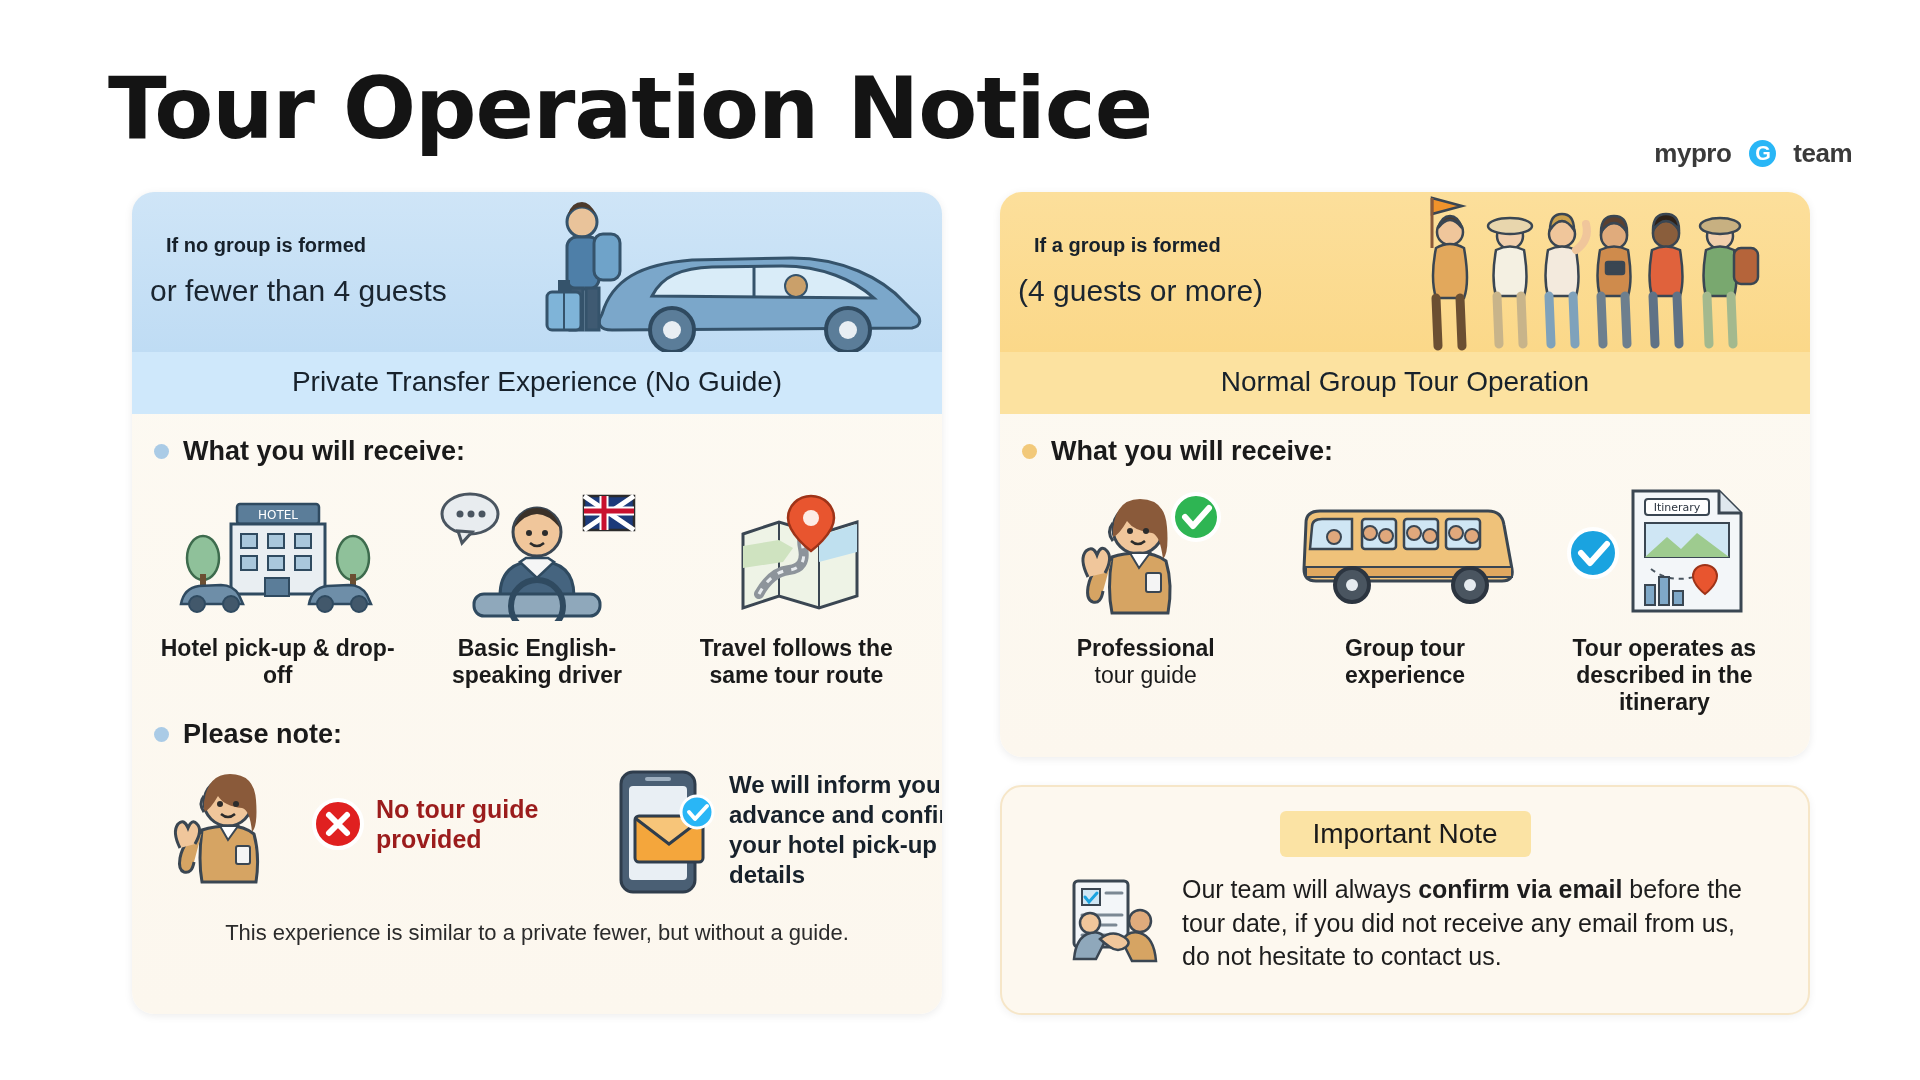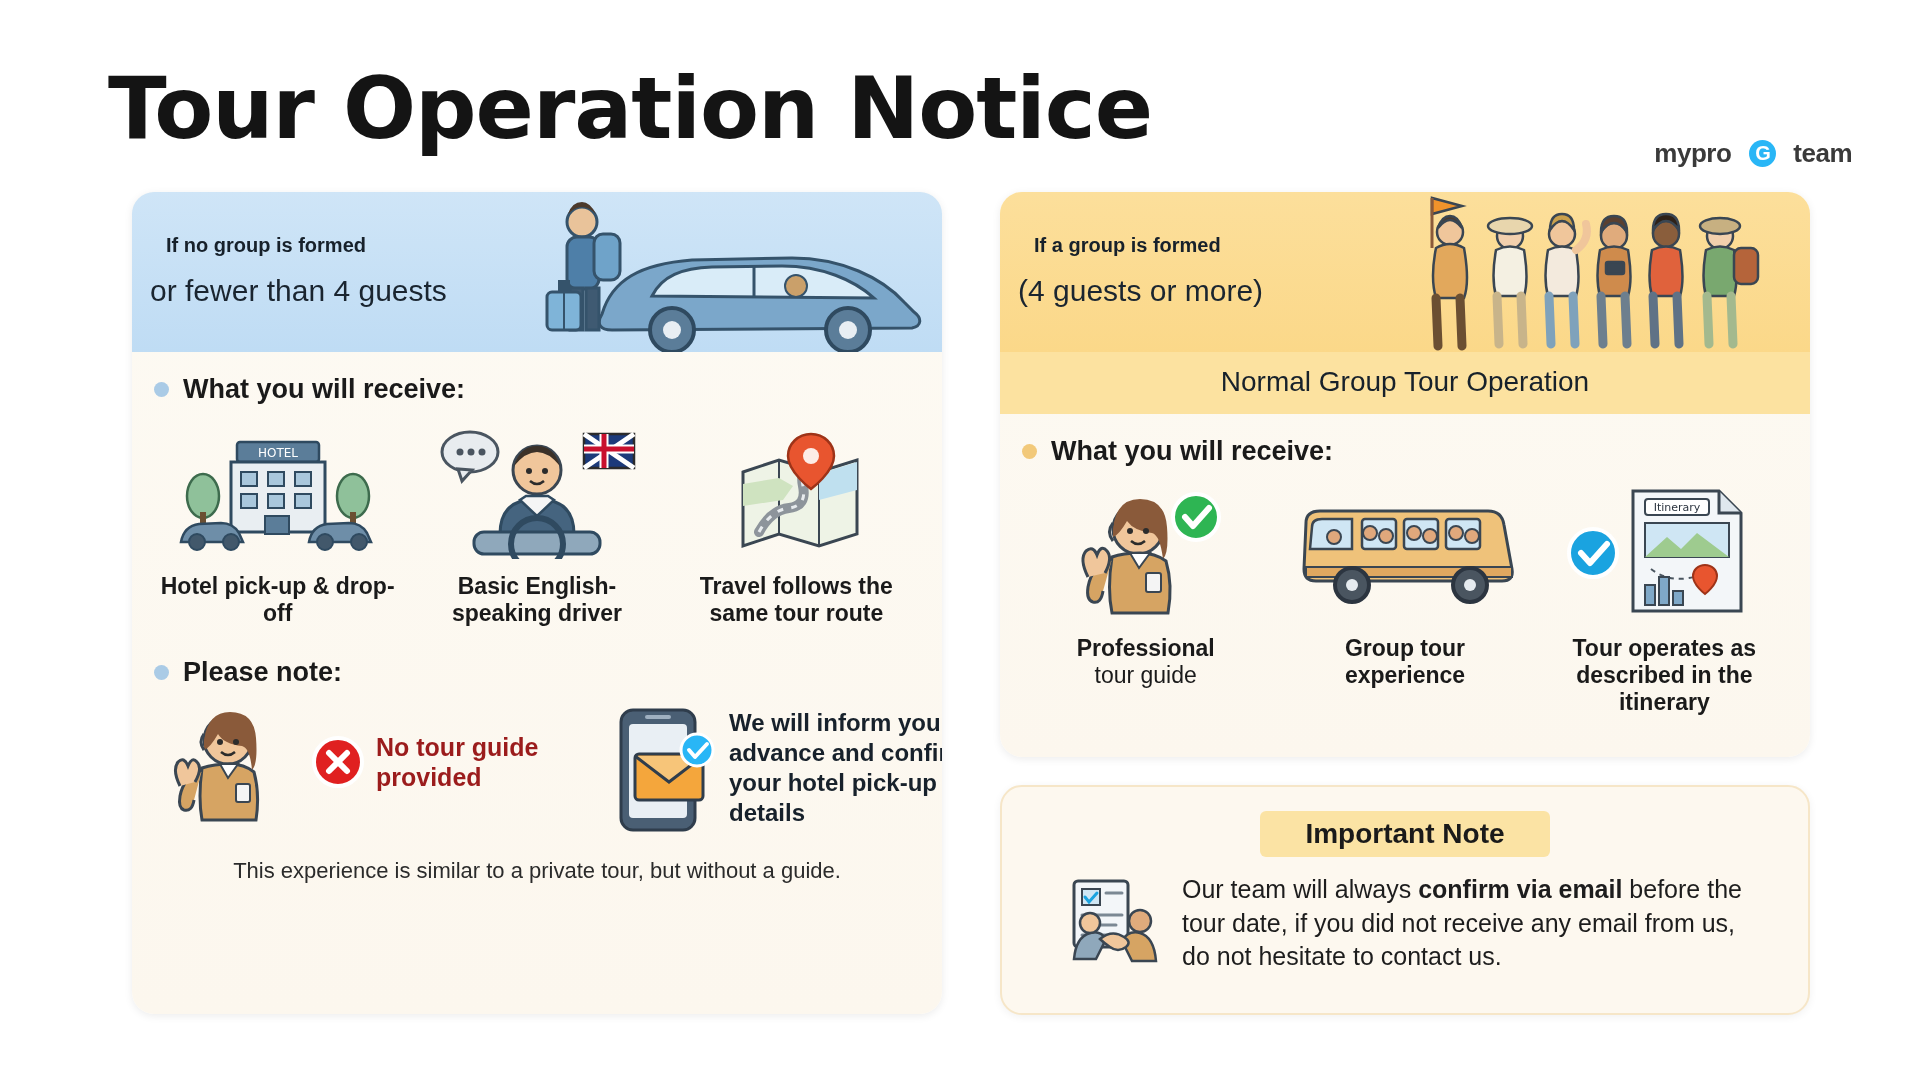--- a/index.html
+++ b/index.html
@@ -198,27 +198,27 @@
     position: absolute;
     top: 785px; left: 1000px;
     width: 810px; height: 230px;
     background: #fdf8ef;
     border: 2px solid #f6e6c8;
     border-radius: 22px;
     box-shadow: 0 2px 9px rgba(0,0,0,0.06);
   }
   .note-badge {
     display: block;
-    width: 290px;
+    width: 251px;
     margin: 24px auto 0;
     background: #fbe3a4;
     border-radius: 6px;
     text-align: center;
     font-size: 28px;
-    font-weight: bold;
+    font-weight: normal;
     color: #1a1a1a;
     padding: 7px 0;
   }
   .note-body {
     display: flex;
     align-items: flex-start;
     gap: 14px;
     padding: 16px 40px 0 34px;
     margin-left: 24px;
   }
@@ -269,20 +269,21 @@
             <rect x="52" y="42" width="26" height="46" rx="9" fill="#6fa3c9" stroke="#35536b" stroke-width="3"></rect>
             <rect x="28" y="96" width="13" height="42" fill="#3f5a72" stroke="#35536b" stroke-width="3"></rect>
             <rect x="44" y="96" width="13" height="42" fill="#3f5a72" stroke="#35536b" stroke-width="3"></rect>
             <rect x="5" y="100" width="34" height="38" rx="5" fill="#7fb4d8" stroke="#35536b" stroke-width="3"></rect>
             <line x1="22" y1="100" x2="22" y2="138" stroke="#35536b" stroke-width="2"></line>
             <rect x="16" y="88" width="12" height="13" fill="#35536b"></rect>
           </svg>
         </div>
       </div>
 
+      <div class="subtitle-bar subtitle-blue">Private Transfer Experience (No Guide)</div>
 
       <div class="section-head">
         <span class="bullet bullet-blue"></span>
         <span class="label">What you will receive:</span>
       </div>
 
       <div class="items">
         <div class="item">
           <div class="art">
             <svg width="210" height="135" viewBox="0 0 210 135">
@@ -396,21 +397,21 @@
               <rect x="36" y="56" width="68" height="46" rx="4" fill="#f4a63c" stroke="#2f3d4c" stroke-width="3"></rect>
               <path d="M36 58 l34 26 l34 -26" fill="#f7c579" stroke="#2f3d4c" stroke-width="3"></path>
               <circle cx="98" cy="52" r="16" fill="#29b6f6" stroke="#fff" stroke-width="3"></circle>
               <path d="M90 52 l6 7 l12 -13" stroke="#fff" stroke-width="4" fill="none" stroke-linecap="round" stroke-linejoin="round"></path>
             </svg>
           </div>
           <div class="note-dark">We will inform you in advance and confirm your hotel pick-up details</div>
         </div>
       </div>
 
-      <div class="footnote">This experience is similar to a private tour, but without a guide.</div>
+      <div class="footnote">This experience is similar to a private fewer, but without a guide.</div>
     </div>
   </div>
 
   <div class="col col-right">
     <div class="card card-right">
 
       <div class="banner banner-yellow">
         <h2>If a group is formed</h2>
         <div class="sub">(4 guests or more)</div>
         <div class="banner-art">

